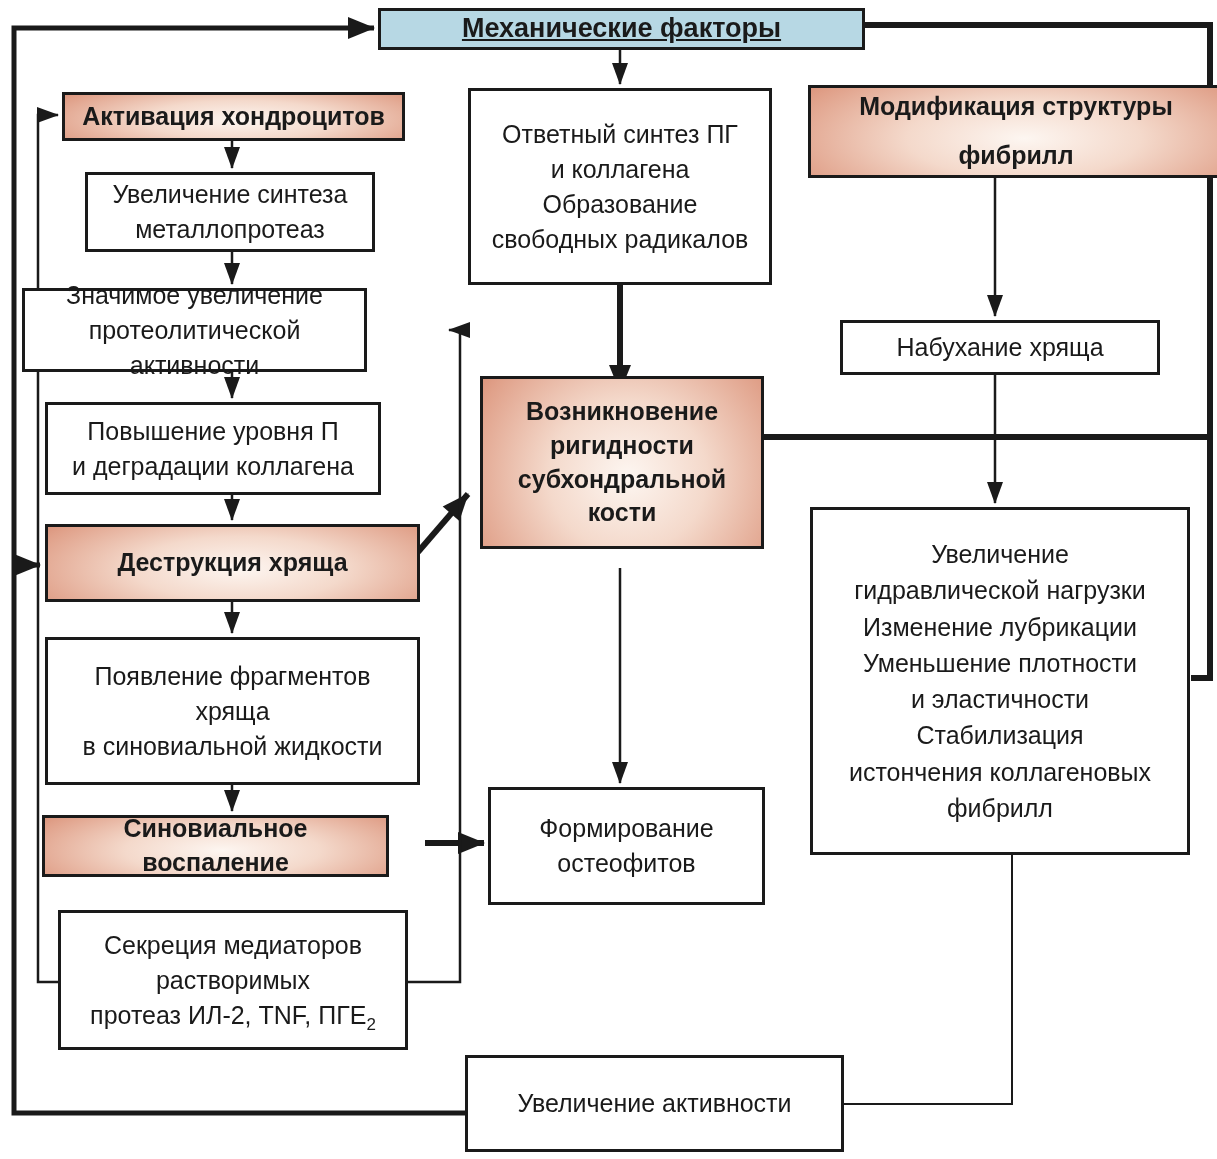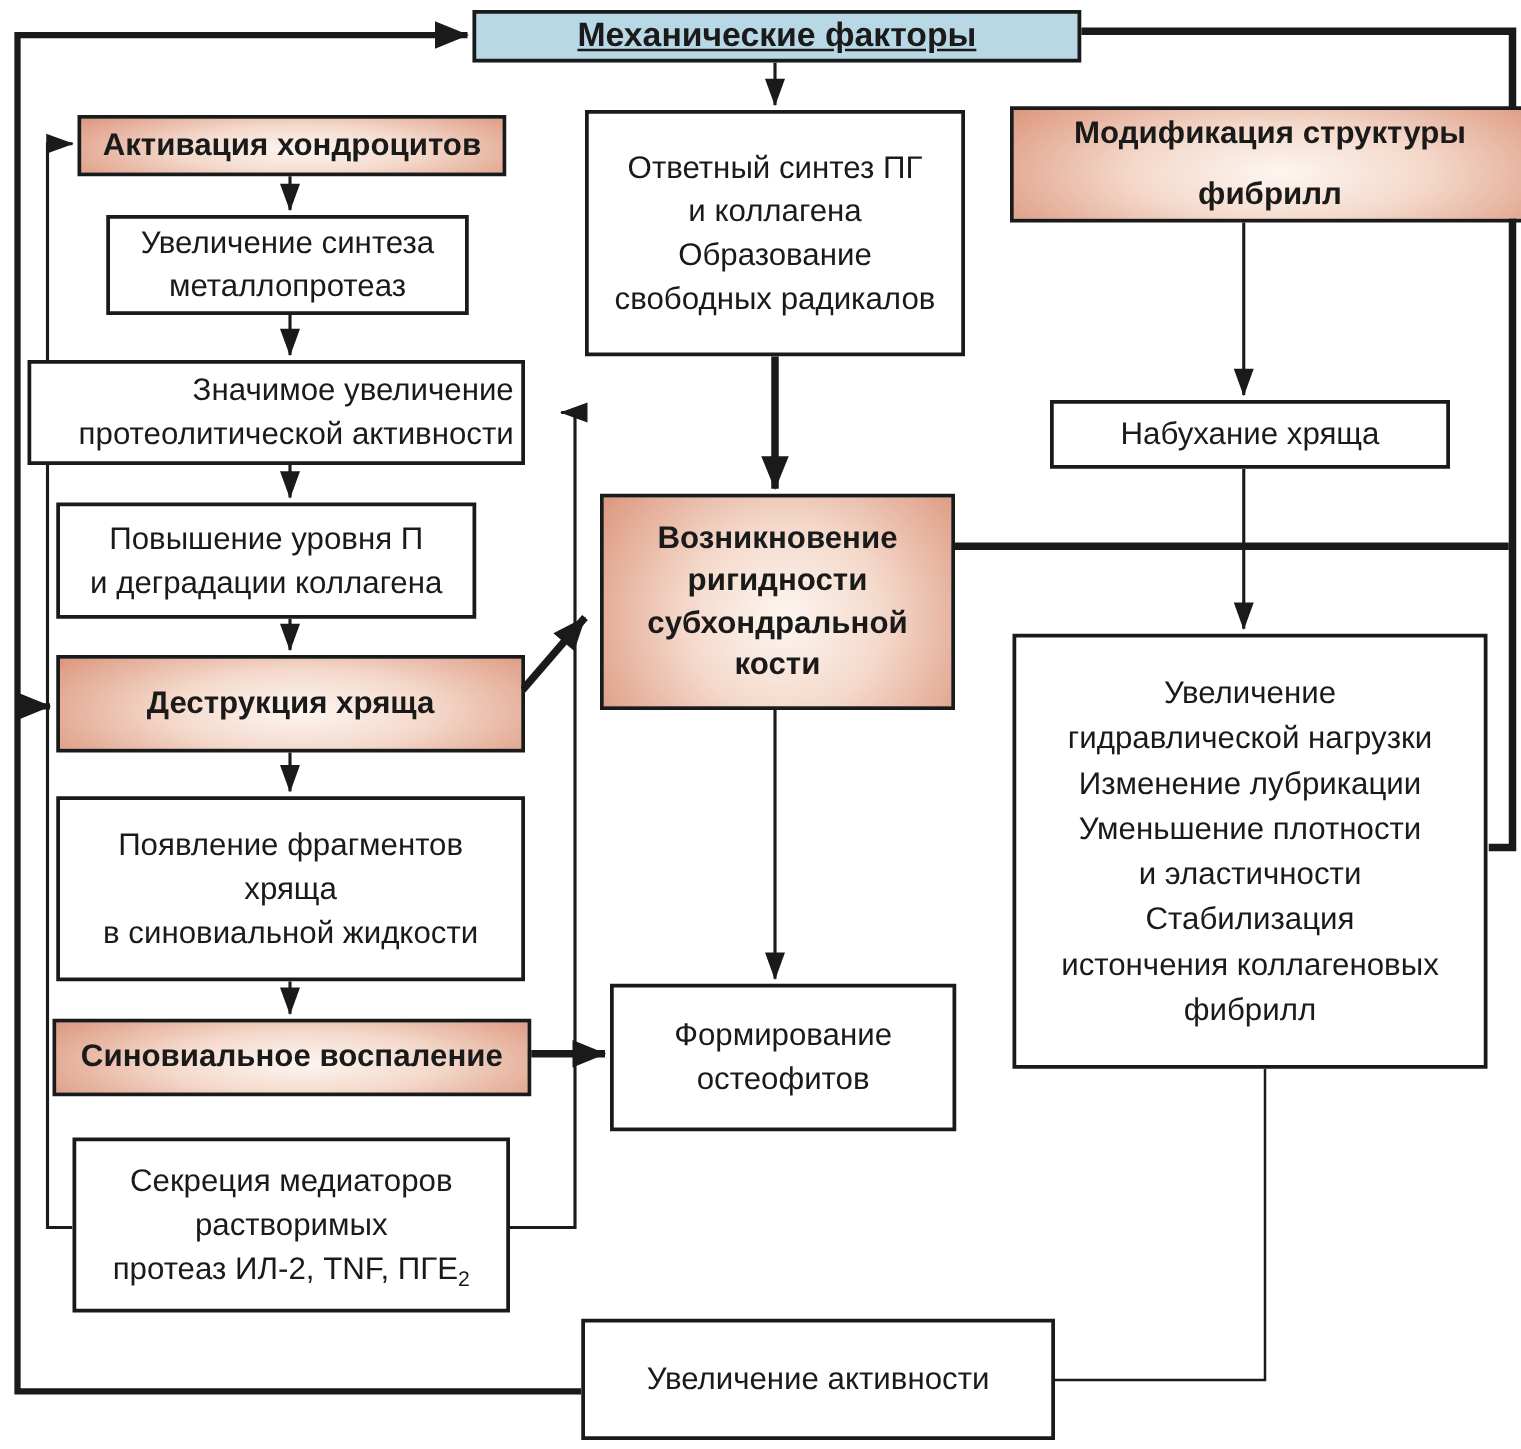--- a/index.html
+++ b/index.html
@@ -84,58 +84,58 @@
 
   <div class="box box-red" style="left:62px;top:92px;width:343px;height:49px;">
     <span class="ln">Активация хондроцитов</span>
   </div>
 
   <div class="box" style="left:85px;top:172px;width:290px;height:80px;">
     <span class="ln">Увеличение синтеза</span>
     <span class="ln">металлопротеаз</span>
   </div>
 
-  <div class="box" style="left:22px;top:288px;width:398px;height:84px;align-items:flex-end;">
+  <div class="box" style="left:22px;top:288px;width:345px;height:84px;">
     <span class="ln">Значимое увеличение</span>
     <span class="ln">протеолитической активности</span>
   </div>
 
   <div class="box" style="left:45px;top:402px;width:336px;height:93px;">
     <span class="ln">Повышение уровня П</span>
     <span class="ln">и деградации коллагена</span>
   </div>
 
   <div class="box" style="left:45px;top:637px;width:375px;height:148px;">
     <span class="ln">Появление фрагментов</span>
     <span class="ln">хряща</span>
     <span class="ln">в синовиальной жидкости</span>
   </div>
 
   <div class="box box-red" style="left:45px;top:524px;width:375px;height:78px;">
     <span class="ln">Деструкция хряща</span>
   </div>
 
-  <div class="box box-red" style="left:42px;top:815px;width:383px;height:62px;">
+  <div class="box box-red" style="left:42px;top:815px;width:347px;height:62px;align-items:flex-end;">
     <span class="ln">Синовиальное воспаление</span>
   </div>
 
   <div class="box" style="left:58px;top:910px;width:350px;height:140px;">
     <span class="ln">Секреция медиаторов</span>
     <span class="ln">растворимых</span>
     <span class="ln"><span>протеаз ИЛ-2, TNF, ПГЕ</span><sub>2</sub></span>
   </div>
 
   <div class="box" style="left:468px;top:88px;width:304px;height:197px;">
     <span class="ln">Ответный синтез ПГ</span>
     <span class="ln">и коллагена</span>
     <span class="ln">Образование</span>
     <span class="ln">свободных радикалов</span>
   </div>
 
-  <div class="box box-red" style="left:480px;top:395px;width:284px;height:173px;">
+  <div class="box box-red" style="left:480px;top:376px;width:284px;height:173px;">
     <span class="ln">Возникновение</span>
     <span class="ln">ригидности</span>
     <span class="ln">субхондральной</span>
     <span class="ln">кости</span>
   </div>
 
   <div class="box" style="left:488px;top:787px;width:277px;height:118px;">
     <span class="ln">Формирование</span>
     <span class="ln">остеофитов</span>
   </div>

